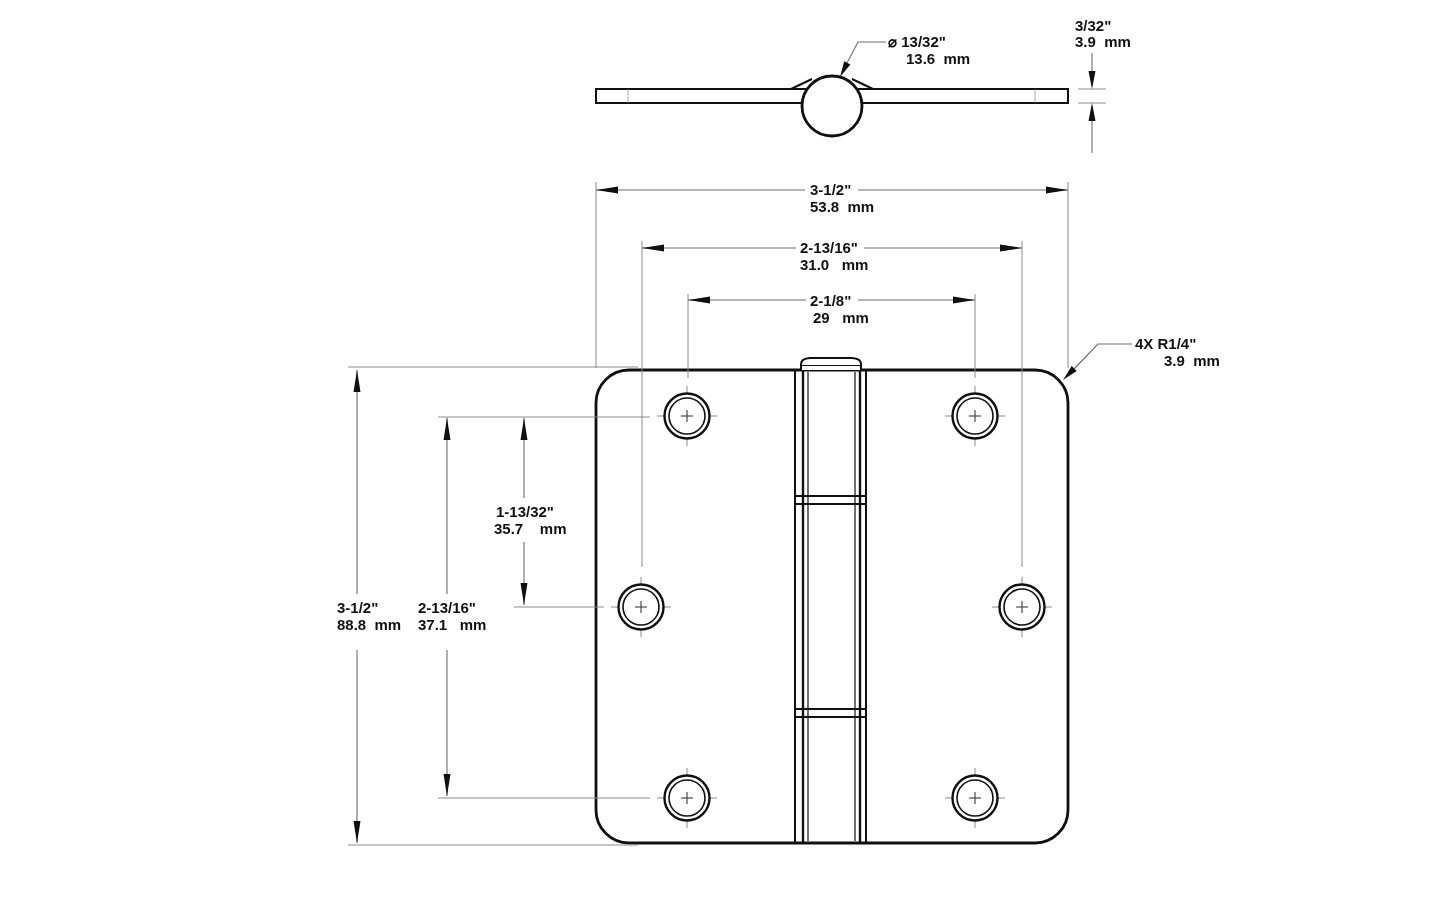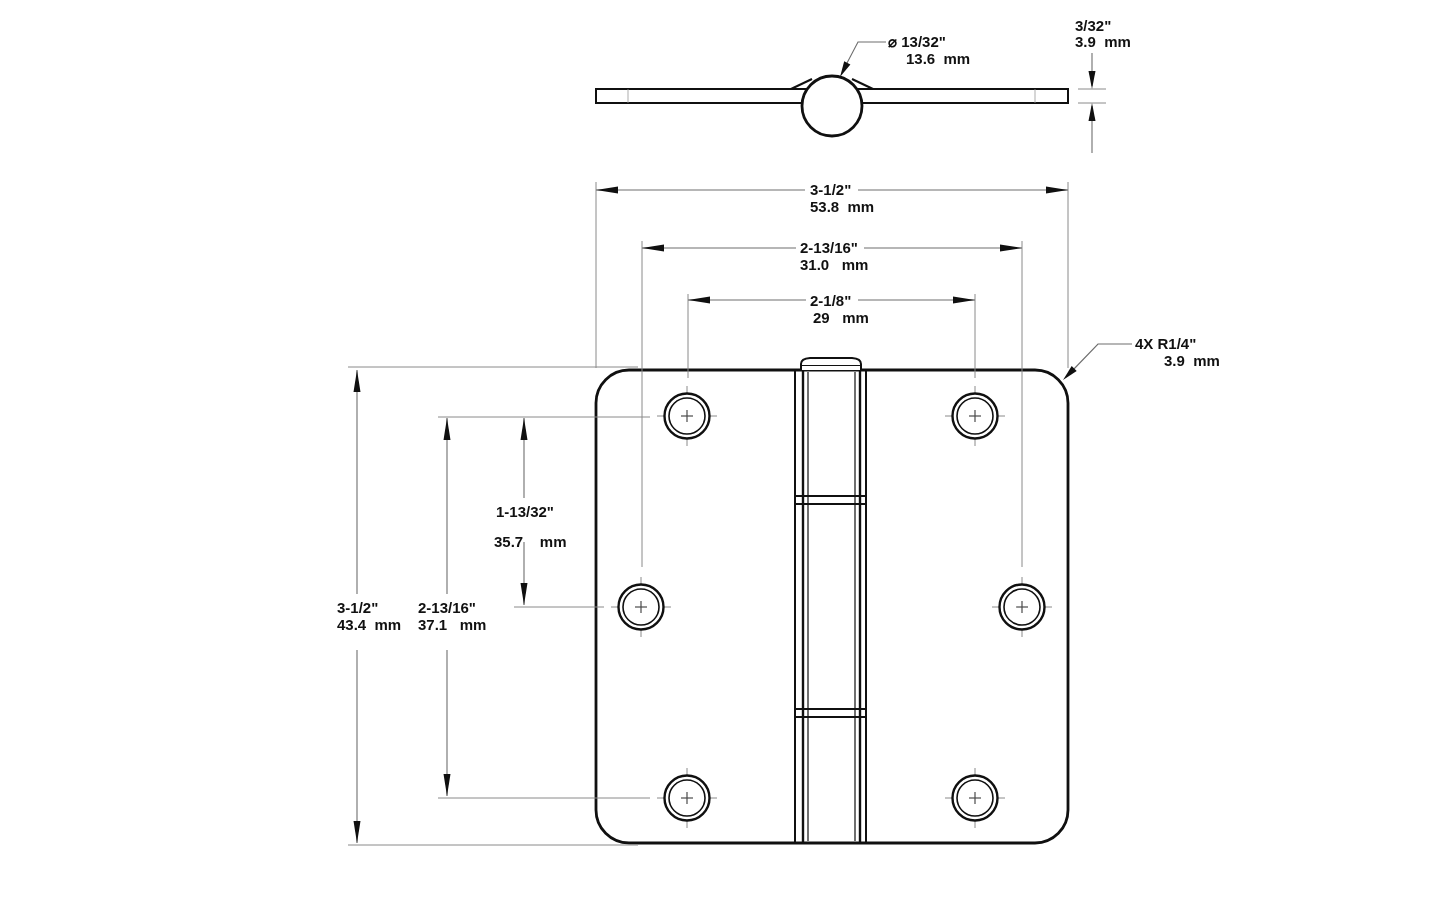--- a/index.html
+++ b/index.html
@@ -207,21 +207,21 @@
   <div class="lbl" style="left:800px;top:240px">2-13/16"</div>
   <div class="lbl" style="left:800px;top:257px">31.0   mm</div>
 
   <div class="lbl" style="left:810px;top:293px">2-1/8"</div>
   <div class="lbl" style="left:813px;top:310px">29   mm</div>
 
   <div class="lbl" style="left:1135px;top:336px">4X R1/4"</div>
   <div class="lbl" style="left:1164px;top:353px">3.9  mm</div>
 
   <div class="lbl" style="left:337px;top:600px">3-1/2"</div>
-  <div class="lbl" style="left:337px;top:617px">43.4  mm</div>
+  <div class="lbl" style="left:337px;top:617px">88.8  mm</div>
 
   <div class="lbl" style="left:418px;top:600px">2-13/16"</div>
   <div class="lbl" style="left:418px;top:617px">37.1   mm</div>
 
   <div class="lbl" style="left:496px;top:504px">1-13/32"</div>
-  <div class="lbl" style="left:494px;top:534px">35.7    mm</div>
+  <div class="lbl" style="left:494px;top:521px">35.7    mm</div>
 
 </div>
 
 </body></html>

